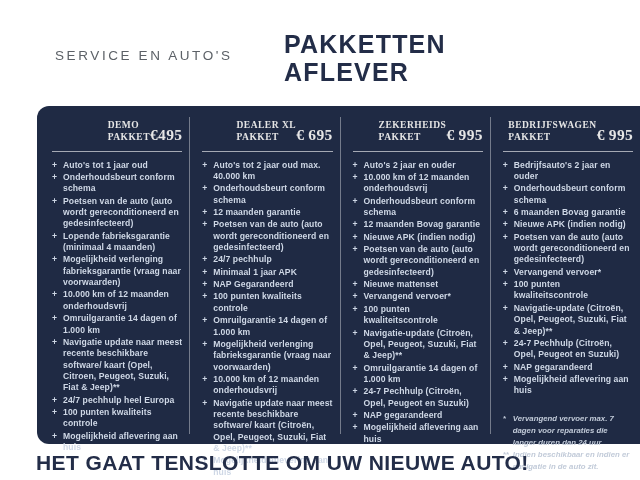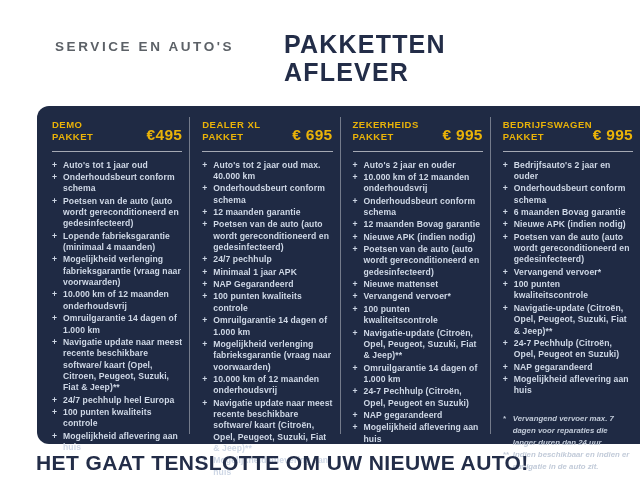--- a/index.html
+++ b/index.html
@@ -19,22 +19,22 @@
 
   
   .logo {
     position: absolute; left: 55px; top: 28px;
   }
   .logo-title {
     font-size: 39px; font-weight: 800; letter-spacing: 4px;
     color: var(--navy); line-height: 1;
   }
   .logo-sub {
-    font-size: 13.5px; font-weight: 700; letter-spacing: 2.6px;
-    color: var(--subtitle-gray); margin-top: 11px;
+    font-size: 13.5px; font-weight: 400; letter-spacing: 2.6px;
+    color: var(--subtitle-gray); margin-top: 20px;
   }
   .page-title {
     position: absolute; left: 284px; top: 31px;
     font-size: 25px; font-weight: 800; letter-spacing: 1.2px;
     color: var(--title-navy); line-height: 1.1;
   }
 
   
   .panel {
     position: absolute; left: 37px; top: 106px; right: 0; height: 338px;
@@ -45,22 +45,22 @@
     box-sizing: border-box;
   }
   .col {
     flex: 1 1 0; min-width: 0;
     padding: 2px 7px 0 15px;
     box-sizing: border-box;
   }
   .col + .col { border-left: 1px solid var(--divider); padding-left: 12px; }
 
   .pkg-header {
-    display: flex; justify-content: space-between; align-items: flex-end;
-    color: #eab308; white-space: nowrap;
+    display: flex; justify-content: flex-end; align-items: flex-end;
+    color: #e5e5e5; white-space: nowrap; font-family: Liberation Serif, serif;
   }
   .pkg-name {
     font-size: 9.5px; font-weight: 700; letter-spacing: 0.5px; line-height: 1.3;
   }
   .pkg-price { font-size: 15.5px; font-weight: 700; letter-spacing: 0.3px; }
   .pkg-rule {
     height: 1px; background: rgba(255,255,255,0.6);
     margin: 7px 0 8px 0;
   }
   ul.items {

